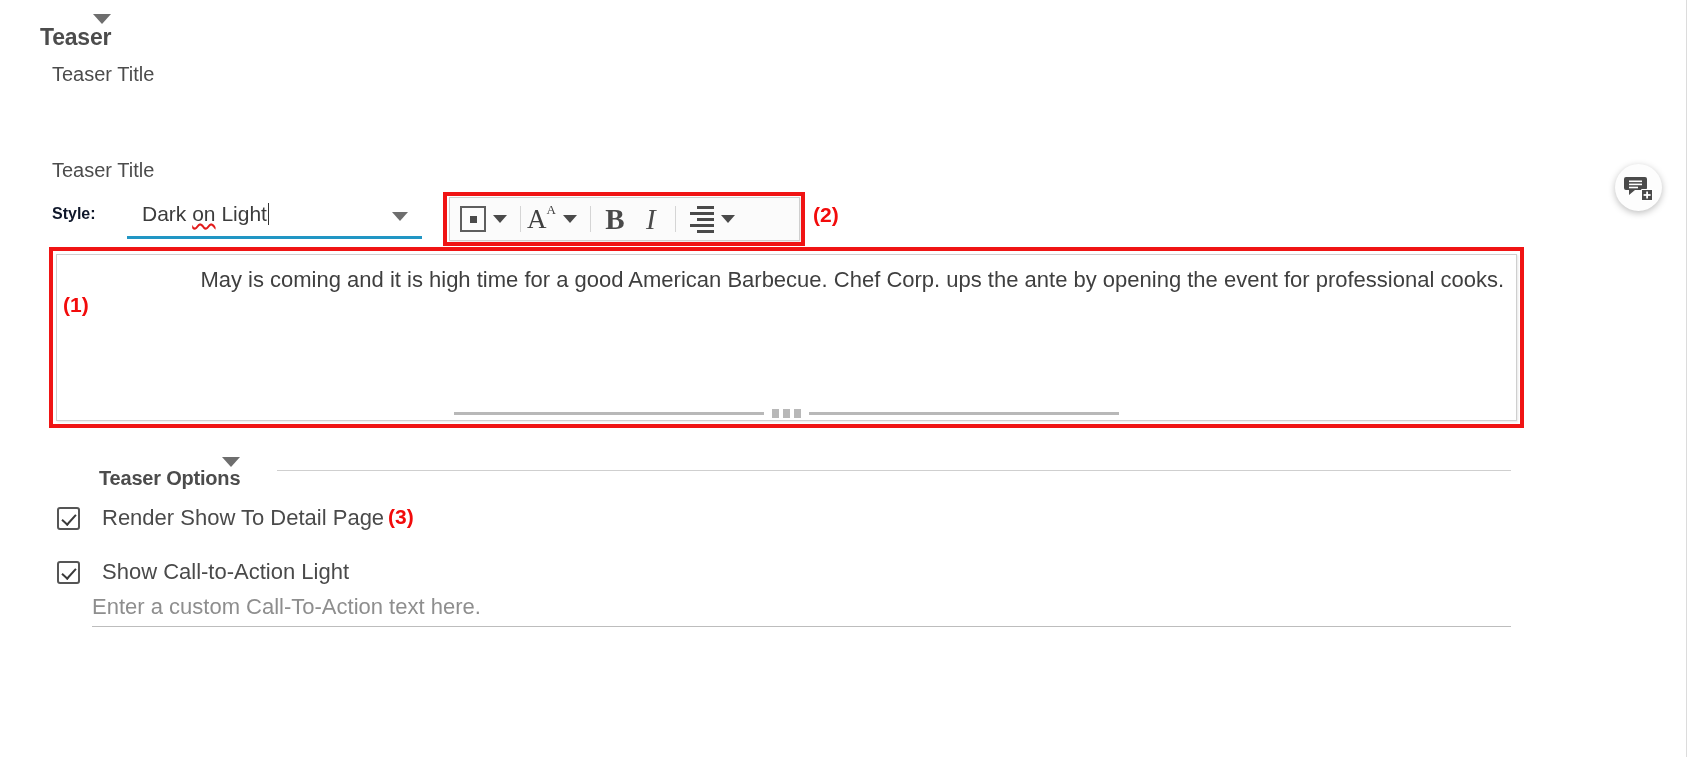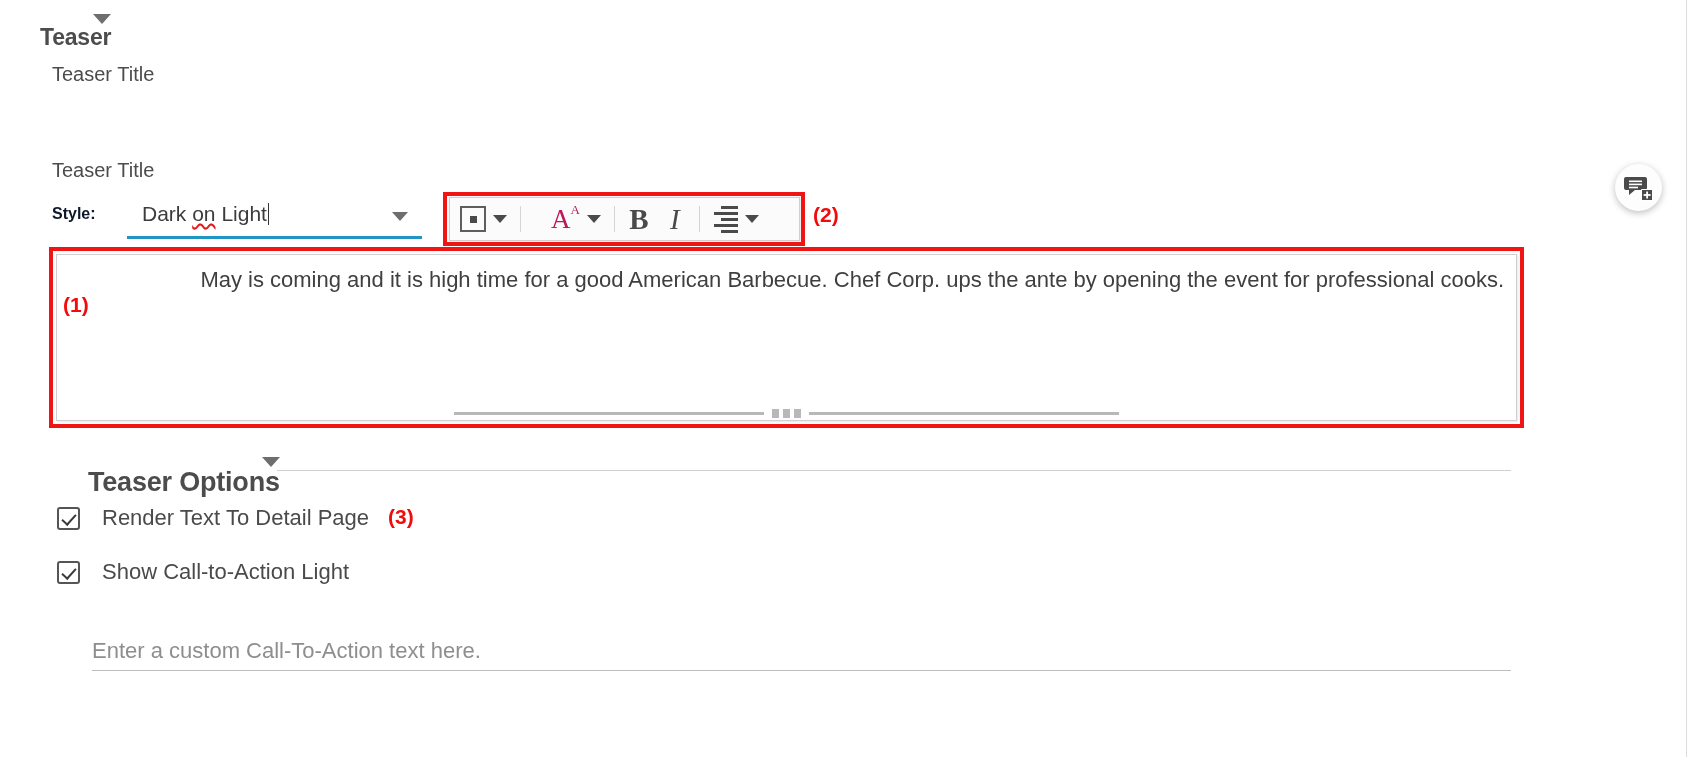--- a/index.html
+++ b/index.html
@@ -188,24 +188,24 @@
     margin-left: 10px;
   }
   .bullet-box i {
     width: 7px; height: 7px;
     background: #4a4a4a;
     display: block;
   }
   .font-icon {
     font-family: "Liberation Serif", serif;
     font-size: 27px;
-    color: #be185d;
+    color: #404040;
     line-height: 1;
     position: relative;
-    margin-left: 24px;
+    margin-left: 0;
   }
   .font-icon sup {
     font-size: 13px;
     position: relative;
     top: -4px;
     left: 0px;
   }
   .bold-icon {
     font-family: "Liberation Serif", serif;
     font-weight: bold;
@@ -308,22 +308,22 @@
     font-size: 21px;
     font-weight: bold;
   }
   #redlabel-1 { left: 63px; top: 293px; }
   #redlabel-2 { left: 813px; top: 203px; }
   #redlabel-3 { left: 388px; top: 505px; }
 
   
   #teaser-options-header { left: 59px; top: 457px; }
   #teaser-options-header .section-title {
-    margin-left: 29px;
-    font-size: 27px;
+    margin-left: 40px;
+    font-size: 20px;
   }
   #teaser-options-rule {
     position: absolute;
     left: 277px;
     top: 470px;
     width: 1234px;
     height: 1px;
     background: #cfcfcf;
   }
 
@@ -356,21 +356,21 @@
     margin-left: 22px;
     font-size: 22px;
     color: #4a4a4a;
     white-space: nowrap;
   }
   #check-render-link { left: 57px; top: 505px; }
   #check-cta { left: 57px; top: 559px; }
 
   #cta-input {
     left: 92px;
-    top: 638px;
+    top: 594px;
     width: 1419px;
     font-size: 22px;
     color: #3c3c3c;
   }
   #cta-input::placeholder { color: #8e8e8e; opacity: 1; }
 
   
   #comment-fab {
     position: absolute;
     left: 1615px;
@@ -464,21 +464,21 @@
   <div class="redlabel" id="redlabel-3">(3)</div>
 
   <div class="section-header" id="teaser-options-header">
     <span class="tri"></span>
     <span class="section-title">Teaser Options</span>
   </div>
   <div id="teaser-options-rule"></div>
 
   <div class="checkrow" id="check-render-link">
     <span class="cbx"></span>
-    <span class="cbl">Render Text To Detail Page</span>
+    <span class="cbl">Render Show To Detail Page</span>
   </div>
 
   <div class="checkrow" id="check-cta">
     <span class="cbx"></span>
     <span class="cbl">Show Call-to-Action Light</span>
   </div>
 
   <input class="underline-input" id="cta-input" type="text" placeholder="Enter a custom Call-To-Action text here." style="">
 
   <div id="comment-fab">

